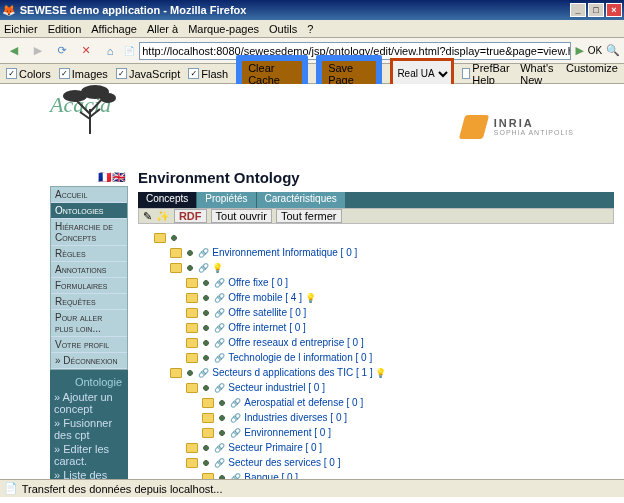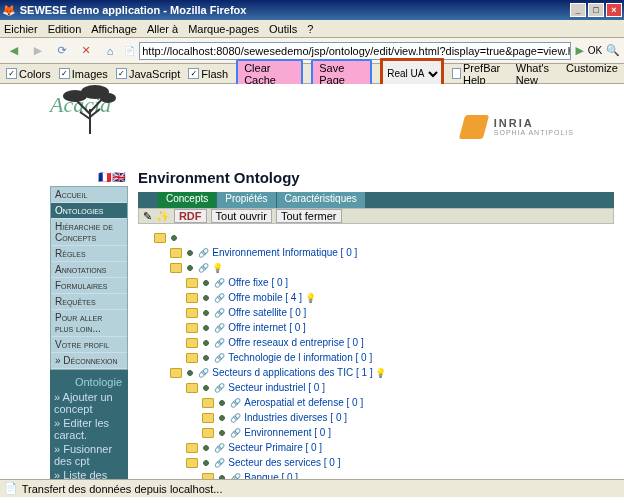--- a/index.html
+++ b/index.html
@@ -9,21 +9,21 @@
 .titlebar .winbtn { width: 16px; height: 14px; background: #d4d0c8; border: 1px solid #fff; margin-left: 2px; color: #000; font-size: 9px; display: flex; align-items: center; justify-content: center; }
 .titlebar .winbtn.close { background: #e04343; color: #fff; border-color: #fff; }
 .menubar { height: 18px; background: #ece9d8; display: flex; align-items: center; padding: 0 4px; gap: 10px; border-bottom: 1px solid #aca899; }
 .menubar span { color: #000; }
 .toolbar { height: 26px; background: #f6f4ec; display: flex; align-items: center; padding: 0 4px; gap: 4px; border-bottom: 1px solid #aca899; }
 .navbtn { width: 20px; height: 20px; border-radius: 3px; display: flex; align-items: center; justify-content: center; }
 .urlbox { flex: 1; height: 18px; border: 1px solid #7f9db9; background: #fff; display: flex; align-items: center; padding: 0 2px; overflow: hidden; white-space: nowrap; font-size: 10px; }
 .prefbar { height: 20px; background: #ece9d8; display: flex; align-items: center; padding: 0 6px; gap: 8px; border-bottom: 1px solid #aca899; font-size: 10px; }
 .prefbar .chk { display: flex; align-items: center; gap: 2px; }
 .prefbar .chk .box { width: 11px; height: 11px; border: 1px solid #7f9db9; background: #fff; font-size: 8px; text-align: center; line-height: 9px; }
-.prefbar .btn { padding: 1px 6px; border: 2px solid #3b82f6; background: #f9a8d4; border-radius: 2px; }
+.prefbar .btn { padding: 1px 6px; border: 6px solid #3b82f6; background: #a16207; border-radius: 2px; }
 .prefbar select { height: 32px; font-size: 10px; border: 3px solid #c2410c; }
 .prefbar .right { margin-left: auto; display: flex; gap: 6px; }
 .content { height: 395px; overflow: auto; background: #fff; padding: 0; position: relative; }
 .header { height: 75px; background: #fff; display: flex; }
 .acacia { padding: 8px 0 0 50px; color: #6a8; font-family: 'Brush Script MT', cursive; font-size: 22px; font-style: italic; }
 .treelogo { width: 60px; height: 50px; position: absolute; left: 60px; top: 0; }
 .inria { margin-left: auto; margin-right: 50px; margin-top: 10px; display: flex; align-items: center; gap: 4px; font-size: 16px; font-weight: bold; letter-spacing: 2px; color: #555; }
 .inria .logo { width: 24px; height: 24px; background: #f0a030; border-radius: 3px; transform: skewX(-15deg); margin-right: 4px; }
 .inria .sub { font-size: 7px; letter-spacing: 1px; color: #999; font-weight: normal; }
 .body2col { display: flex; padding: 10px 0 0 50px; }
@@ -32,21 +32,21 @@
 .menu { border: 1px solid #8aa; }
 .menu .item { background: #b5d1d9; color: #333; padding: 2px 4px; font-variant: small-caps; font-size: 10px; line-height: 1.1; border-bottom: 1px solid #cde; }
 .menu .item.sel { background: #356a75; color: #fff; }
 .submenu { background: #356a75; color: #cde; padding: 4px; font-size: 9px; }
 .submenu .title { color: #a0d0d8; text-align: right; padding: 2px; }
 .submenu .link { color: #cde; padding: 1px 0; }
 .main { flex: 1; padding: 0 10px; }
 .main h1 { color: #0f172a; font-size: 15px; font-weight: bold; margin-bottom: 6px; }
 .tabs { display: flex; background: #356a75; height: 16px; }
 .tab { background: #5a9aa8; color: #fff; padding: 1px 8px; font-size: 10px; border-right: 1px solid #356a75; }
-.tab.sel { background: #15803d; margin-left: 20px; }
+.tab.sel { background: #0f172a; }
 .tabbar2 { background: #e0e0d0; height: 16px; display: flex; align-items: center; padding: 0 4px; gap: 4px; font-size: 9px; border: 1px solid #bbb; }
 .tabbar2 .tb { padding: 0 4px; border: 1px solid #aaa; background: #eee; }
 .tree { padding: 6px 0; }
 .node { display: flex; align-items: center; height: 15px; gap: 3px; white-space: nowrap; }
 .folder { width: 12px; height: 10px; background: #f5d466; border: 1px solid #c9a227; border-radius: 1px; flex-shrink: 0; }
 .gears { width: 10px; height: 10px; background: radial-gradient(#4c6e4c 40%, transparent 42%); flex-shrink: 0; }
 .link-icon { color: #6688cc; font-size: 9px; flex-shrink: 0; }
 .lbl { color: #0044aa; font-size: 10px; }
 .bulb { color: #e0c030; font-size: 9px; }
 .ind1 { margin-left: 16px; } .ind2 { margin-left: 32px; } .ind3 { margin-left: 48px; } .ind4 { margin-left: 64px; }
@@ -148,22 +148,22 @@
           <div class="item">Formulaires</div>
           <div class="item">Requêtes</div>
           <div class="item">Pour aller plus loin...</div>
           <div class="item">Votre profil</div>
           <div class="item">» Déconnexion</div>
         </div>
       <div class="submenu">
         <div class="title">Ontologie</div>
         <div id="sublinks">
             <div class="link">» Ajouter un concept</div>
+            <div class="link">» Fusionner des cpt</div>
             <div class="link">» Editer les caract.</div>
-            <div class="link">» Fusionner des cpt</div>
             <div class="link">» Liste des ontologies</div>
           </div>
       </div>
     </div>
 
     <div class="main">
       <h1>Environment Ontology</h1>
       <div class="tabs">
         <div class="tab sel">Concepts</div>
         <div class="tab">Propiétés</div>

